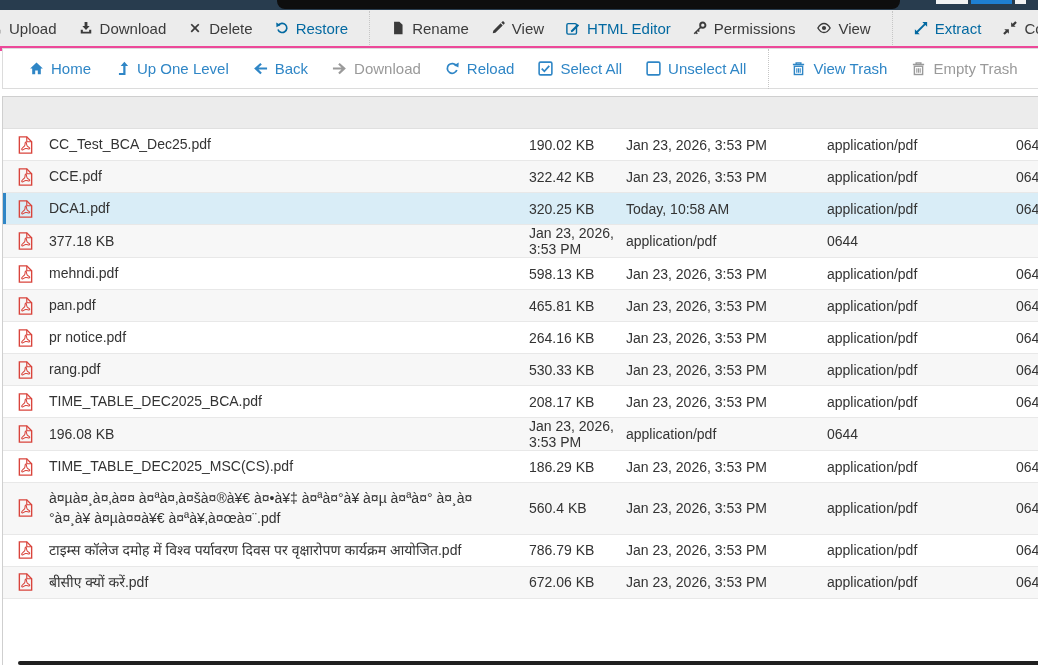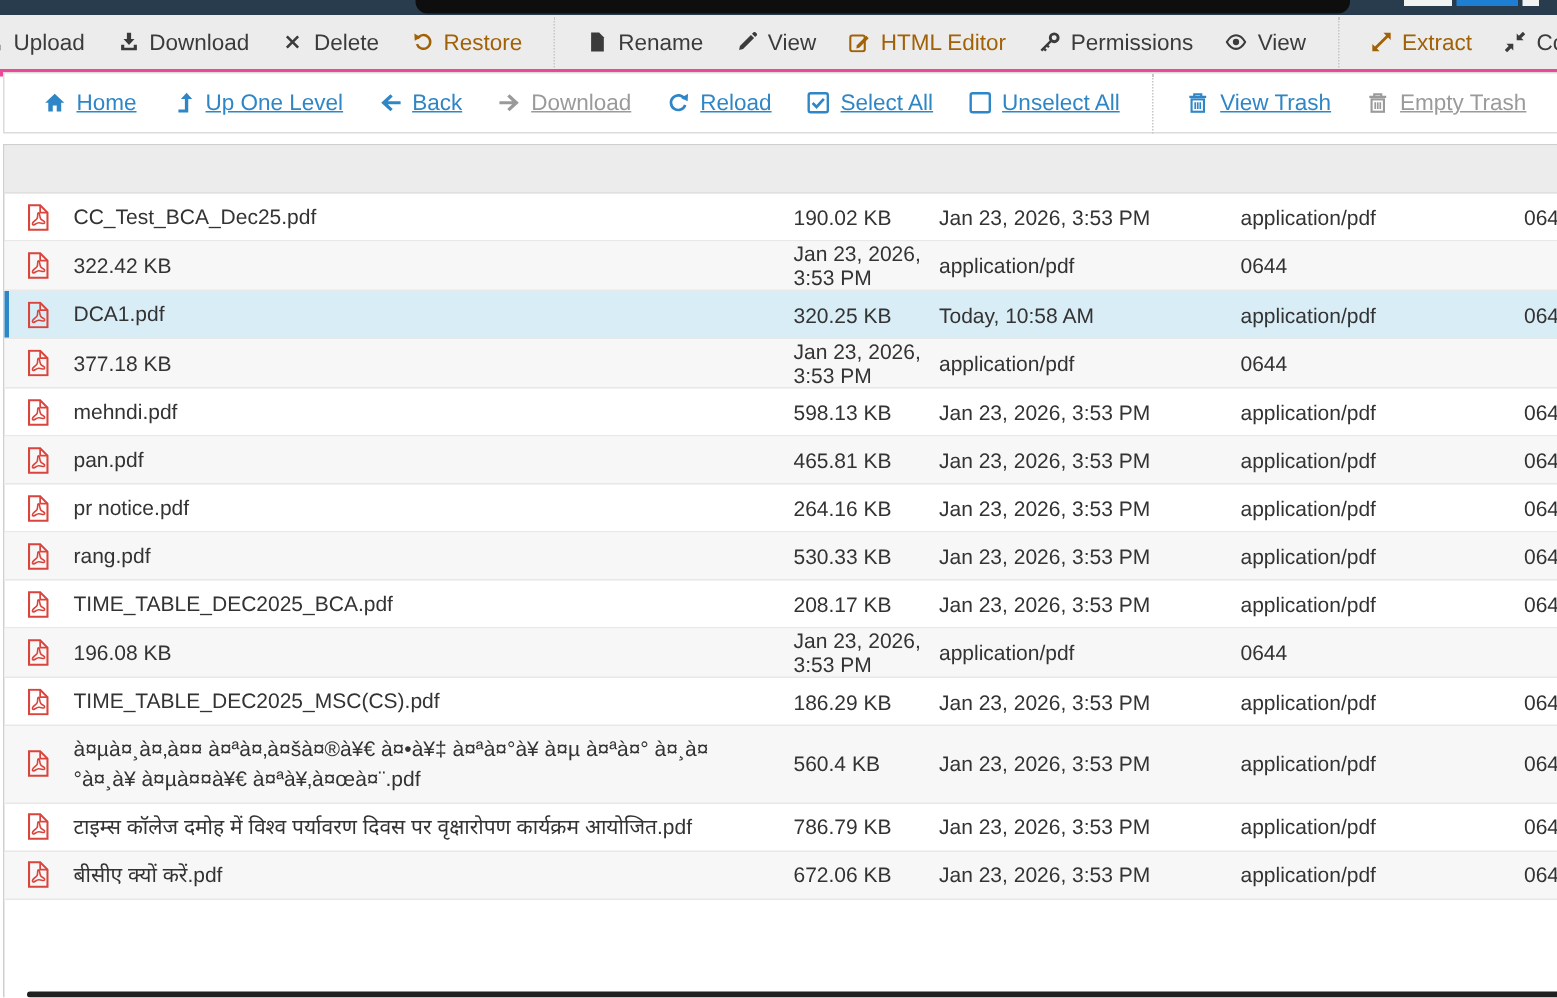--- a/index.html
+++ b/index.html
@@ -16,28 +16,28 @@
   .topbar .bseg{position:absolute;left:971px;top:0;width:41px;height:4px;background:#1e7fd2;}
   .topbar .wseg2{position:absolute;left:1015px;top:0;width:11px;height:4px;background:#f2f2f2;}
 
   
   .tb1{position:absolute;left:0;top:10px;width:1038px;height:36px;background:#ececec;
        border-bottom:5px solid #ec4899;display:flex;align-items:center;white-space:nowrap;}
   .tb1 .item{display:inline-flex;align-items:center;gap:7px;font-size:15px;color:#3b3b3b;
        margin:0 11px;cursor:pointer;}
   .tb1 .item:first-child{margin-left:-12px;}
   .tb1 .item svg{width:14px;height:14px;display:block;}
-  .tb1 .item.disabled{color:#a16207;justify-content:flex-end;}
+  .tb1 .item.disabled{color:#0369a1;justify-content:flex-end;}
   .vsep{width:0;height:34px;border-left:1px dotted #c6c6c6;margin:0 10px;align-self:center;}
 
   
   .tb2{position:absolute;left:2px;top:48px;width:1060px;height:41px;background:#fff;
        border:1px solid #dcdcdc;display:flex;align-items:center;white-space:nowrap;padding-left:14px;box-sizing:border-box;}
   .tb2 .item{display:inline-flex;align-items:center;gap:7px;font-size:15px;color:var(--accent);
-       margin:0 12px;cursor:pointer;text-decoration:underline;}
+       margin:0 12px;cursor:pointer;}
   .tb2 .item svg{width:15px;height:15px;display:block;}
   .tb2 .item.disabled{color:#9a9a9a;}
   .tb2 .vsep{height:40px;}
 
   
   .tablewrap{position:absolute;left:2px;top:96px;width:1160px;bottom:0;background:#fff;
        border:1px solid #cfcfcf;border-bottom:none;box-sizing:border-box;}
   .grid{display:grid;grid-template-columns:46px 480px 97px 201px 189px 140px;align-items:center;}
   .thead{background:#ececec;border-bottom:1px solid #e0e0e0;min-height:31px;}
   .thead .hcell{font-size:14px;color:#3c8ccb;cursor:pointer;}
@@ -266,20 +266,21 @@
     <span class="cell">0644</span>
   </div>
       <div class="grid row">
     <span class="cicon">
           <svg viewBox="0 0 14 17">
             <path d="M1.2 .8 H8.2 L12.8 5.4 V16.2 H1.2 Z" fill="none" stroke="#d9443c" stroke-width="1.3"></path>
             <path d="M8.2 .8 V5.4 H12.8" fill="none" stroke="#d9443c" stroke-width="1.1"></path>
             <path d="M3.4 12.8 C2.8 11.6 5.4 10.4 6.2 9.2 C7 8 6.2 5.6 7.2 5.6 C8.2 5.6 7.6 8 8.6 9.4 C9.6 10.8 11.4 10.6 11 11.8 C10.6 13 8.8 11.6 7.2 11.8 C5.6 12 4 14 3.4 12.8 Z" fill="none" stroke="#d9443c" stroke-width="1"></path>
           </svg>
         </span>
+    <span class="cell cname">CCE.pdf</span>
     <span class="cell">322.42 KB</span>
     <span class="cell">Jan 23, 2026, 3:53 PM</span>
     <span class="cell">application/pdf</span>
     <span class="cell">0644</span>
   </div>
       <div class="grid row selected">
     <span class="cicon">
           <svg viewBox="0 0 14 17">
             <path d="M1.2 .8 H8.2 L12.8 5.4 V16.2 H1.2 Z" fill="none" stroke="#d9443c" stroke-width="1.3"></path>
             <path d="M8.2 .8 V5.4 H12.8" fill="none" stroke="#d9443c" stroke-width="1.1"></path>

